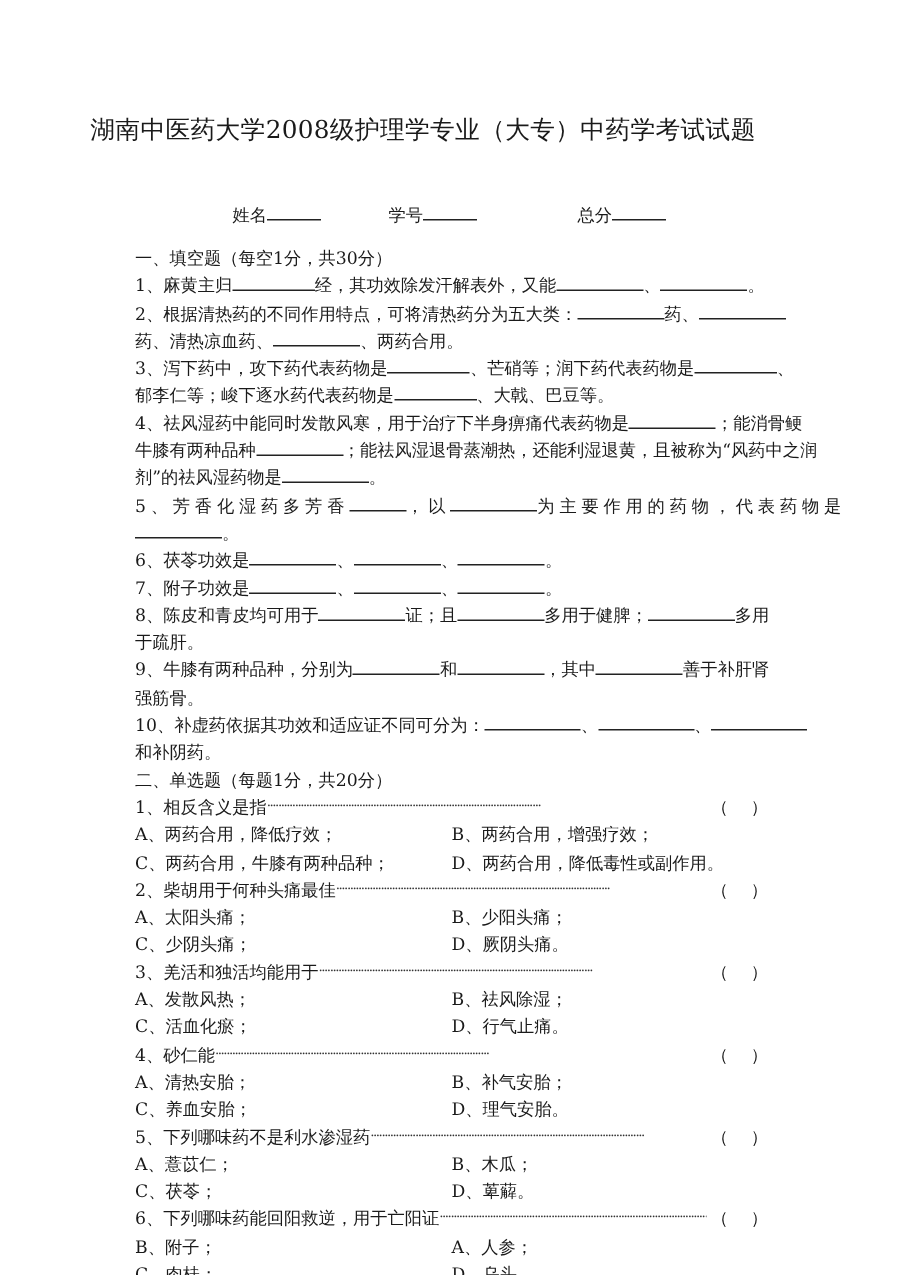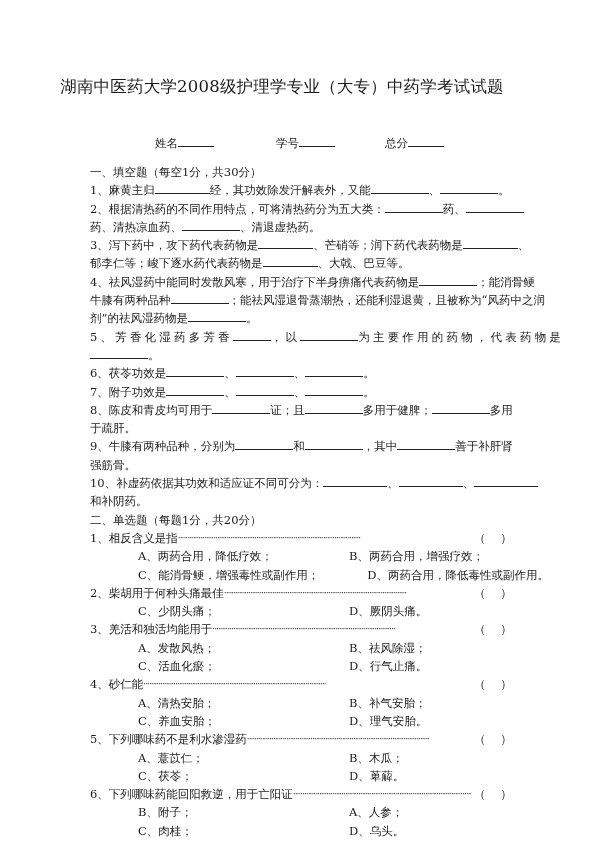--- a/index.html
+++ b/index.html
@@ -11,39 +11,39 @@
   .blank-s { display: inline-block; border-bottom: 1px solid #222; width: 36px; height: 11px; vertical-align: baseline; }
   .body { position: absolute; left: 90px; top: 163px; width: 422px; font-size: 11.5px; line-height: 18.3px; }
   .line { white-space: nowrap; height: 18.3px; overflow: visible; }
   .blank { display: inline-block; border-bottom: 1px solid #222; height: 11px; vertical-align: baseline; }
   .w60 { width: 58px; } .w64 { width: 64px; } .w40 { width: 38px; } .w55 { width: 55px; }
   .q { display: flex; white-space: nowrap; }
   .q .qt { flex: none; }
   .q .dots { flex: 1; overflow: hidden; color: #333; letter-spacing: -1px; font-size: 9px; }
   .q .paren { flex: none; width: 38px; display: flex; justify-content: space-between; padding-left: 3px; }
   .opts { display: flex; }
-  .opts span { width: 220px; margin-left: 48px; }
+  .opts span { width: 220px; }
   .spread { letter-spacing: 3.2px; }
 </style>
 </head>
 <body>
 
 <div class="title">湖南中医药大学2008级护理学专业（大专）中药学考试试题</div>
 
 <div class="hdr" style="left:155px"><span>姓名</span><span class="blank-s"></span></div>
-<div class="hdr" style="left:276px"><span>学号</span><span class="blank-s"></span></div>
+<div class="hdr" style="left:259px"><span>学号</span><span class="blank-s"></span></div>
 <div class="hdr" style="left:385px"><span>总分</span><span class="blank-s"></span></div>
 
 <div class="body">
   <div class="line">一、填空题（每空1分，共30分）</div>
 
   <div class="line"><span>1、麻黄主归</span><span class="blank w55"></span><span>经，其功效除发汗解表外，又能</span><span class="blank w60"></span><span>、</span><span class="blank w60"></span><span>。</span></div>
 
   <div class="line"><span>2、根据清热药的不同作用特点，可将清热药分为五大类：</span><span class="blank w60"></span><span>药、</span><span class="blank w60"></span></div>
-  <div class="line"><span>药、清热凉血药、</span><span class="blank w60"></span><span>、清退虚热药。</span></div>
+  <div class="line"><span>药、清热凉血药、</span><span class="blank w60"></span><span>、两药合用。</span></div>
 
   <div class="line"><span>3、泻下药中，攻下药代表药物是</span><span class="blank w55"></span><span>、芒硝等；润下药代表药物是</span><span class="blank w55"></span><span>、</span></div>
   <div class="line"><span>郁李仁等；峻下逐水药代表药物是</span><span class="blank w55"></span><span>、大戟、巴豆等。</span></div>
 
   <div class="line"><span>4、祛风湿药中能同时发散风寒，用于治疗下半身痹痛代表药物是</span><span class="blank w60"></span><span>；能消骨鲠</span></div>
   <div class="line"><span>牛膝有两种品种</span><span class="blank w60"></span><span>；能祛风湿退骨蒸潮热，还能利湿退黄，且被称为“风药中之润</span></div>
   <div class="line"><span>剂”的祛风湿药物是</span><span class="blank w60"></span><span>。</span></div>
 
   <div class="line spread"><span>5、芳香化湿药多芳香</span><span class="blank w40"></span><span>，以</span><span class="blank w60"></span><span>为主要作用的药物，代表药物是</span></div>
   <div class="line"><span class="blank w60"></span><span>。</span></div>
@@ -69,31 +69,35 @@
       <span class="paren">
         <span>（</span>
         <span>）</span>
       </span>
     </div>
   <div class="line opts">
       <span>A、两药合用，降低疗效；</span>
       <span>B、两药合用，增强疗效；</span>
     </div>
   <div class="line opts">
-      <span>C、能消骨鲠，增强毒性或副作用；</span>
+      <span>C、两药合用，牛膝有两种品种；</span>
       <span>D、两药合用，降低毒性或副作用。</span>
     </div>
 
   <div class="line q">
       <span class="qt">2、柴胡用于何种头痛最佳</span>
       <span class="dots">··································································································</span>
       <span class="paren">
         <span>（</span>
         <span>）</span>
       </span>
+    </div>
+  <div class="line opts">
+      <span>A、太阳头痛；</span>
+      <span>B、少阳头痛；</span>
     </div>
   <div class="line opts">
       <span>C、少阴头痛；</span>
       <span>D、厥阴头痛。</span>
     </div>
 
   <div class="line q">
       <span class="qt">3、羌活和独活均能用于</span>
       <span class="dots">··································································································</span>
       <span class="paren">

